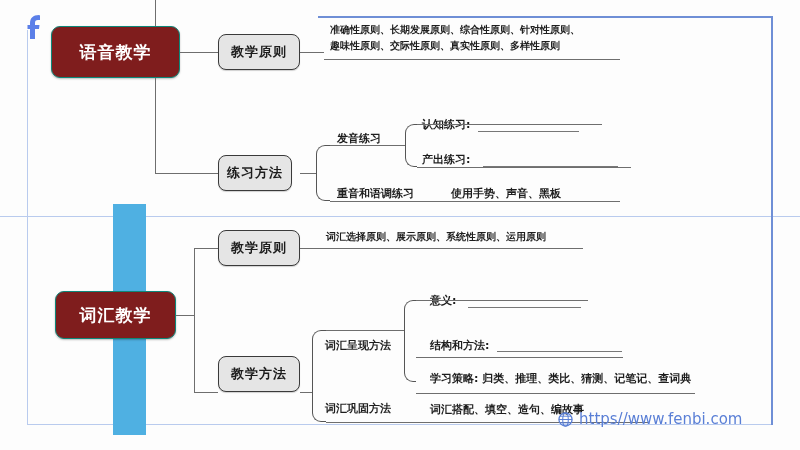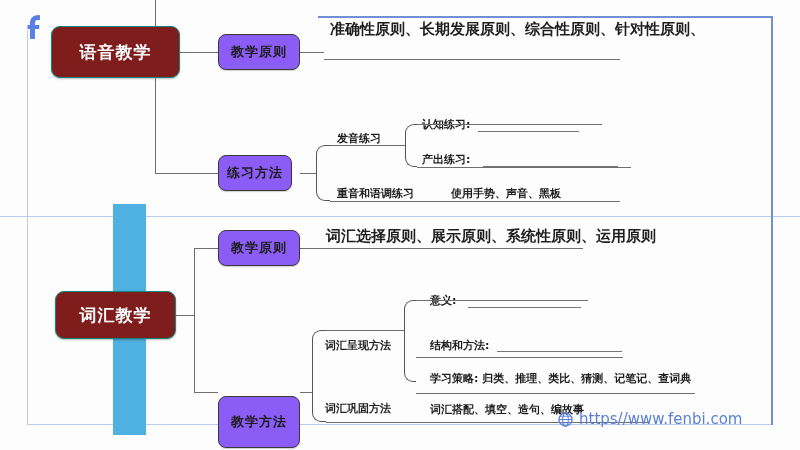--- a/index.html
+++ b/index.html
@@ -58,21 +58,21 @@
     white-space: nowrap;
   }
   .node-root {
     background: #7f1d1d;
     border: 1px solid #0d8779;
     color: #ffffff;
     font-size: 17px;
     box-shadow: 0 1px 2px rgba(0,0,0,0.25);
   }
   .node-branch {
-    background: #8b5cf6;
+    background: #e5e5e5;
     border: 1px solid #3a3a3a;
     color: #1c1c1c;
     font-size: 13px;
     border-radius: 8px;
     box-shadow: 0 1px 1px rgba(0,0,0,0.18);
     text-align: center;
   }
 
   
   .conn {
@@ -88,21 +88,21 @@
     border-left: 1px solid #555;
     border-top: 1px solid #555;
     border-bottom: 1px solid #555;
     border-top-left-radius: 9px;
     border-bottom-left-radius: 9px;
   }
 
   
   .leaf {
     position: absolute;
-    font-size: 15px;
+    font-size: 10px;
     font-weight: bold;
     color: #1e1e1e;
     white-space: nowrap;
     line-height: 15px;
   }
   .leaf-label {
     position: absolute;
     font-size: 11px;
     font-weight: bold;
     color: #1e1e1e;
@@ -161,20 +161,21 @@
   <div class="conn conn-h" style="left:180px; top:52px; width:38px;"></div>
 
   <div class="node node-branch" style="left:218px; top:34px; width:82px; height:36px;">
     <span>教学原则</span>
   </div>
 
   <div class="conn conn-h" style="left:300px; top:52px; width:24px;"></div>
   <div class="text-rule" style="left:324px; top:59px; width:296px;"></div>
 
   <div class="leaf" style="left:330px; top:22px;">准确性原则、长期发展原则、综合性原则、针对性原则、</div>
+  <div class="leaf" style="left:330px; top:38px;">趣味性原则、交际性原则、真实性原则、多样性原则</div>
 
   <div class="conn conn-v" style="left:155px; top:78px; height:95px;"></div>
   <div class="conn conn-h" style="left:155px; top:173px; width:63px;"></div>
 
   <div class="node node-branch" style="left:218px; top:155px; width:74px; height:36px;">
     <span>练习方法</span>
   </div>
 
   <div class="conn conn-h" style="left:300px; top:173px; width:16px;"></div>
   <div class="bracket" style="left:316px; top:145px; width:14px; height:56px;"></div>
@@ -207,21 +208,21 @@
     <span>教学原则</span>
   </div>
 
   <div class="conn conn-h" style="left:300px; top:248px; width:20px;"></div>
   <div class="text-rule" style="left:320px; top:248px; width:263px;"></div>
   <div class="leaf" style="left:326px; top:229px;">词汇选择原则、展示原则、系统性原则、运用原则</div>
 
   <div class="conn conn-v" style="left:194px; top:315px; height:77px;"></div>
   <div class="conn conn-h" style="left:194px; top:392px; width:24px;"></div>
 
-  <div class="node node-branch" style="left:218px; top:396px; width:82px; height:52px;">
+  <div class="node node-branch" style="left:218px; top:356px; width:82px; height:36px;">
     <span>教学方法</span>
   </div>
 
   <div class="conn conn-h" style="left:300px; top:392px; width:12px;"></div>
   <div class="bracket" style="left:312px; top:330px; width:14px; height:92px;"></div>
 
   <div class="leaf-label" style="left:325px; top:338px;">词汇呈现方法</div>
   <div class="conn conn-h" style="left:326px; top:330px; width:78px;"></div>
   <div class="bracket" style="left:404px; top:300px; width:12px; height:82px;"></div>
 

